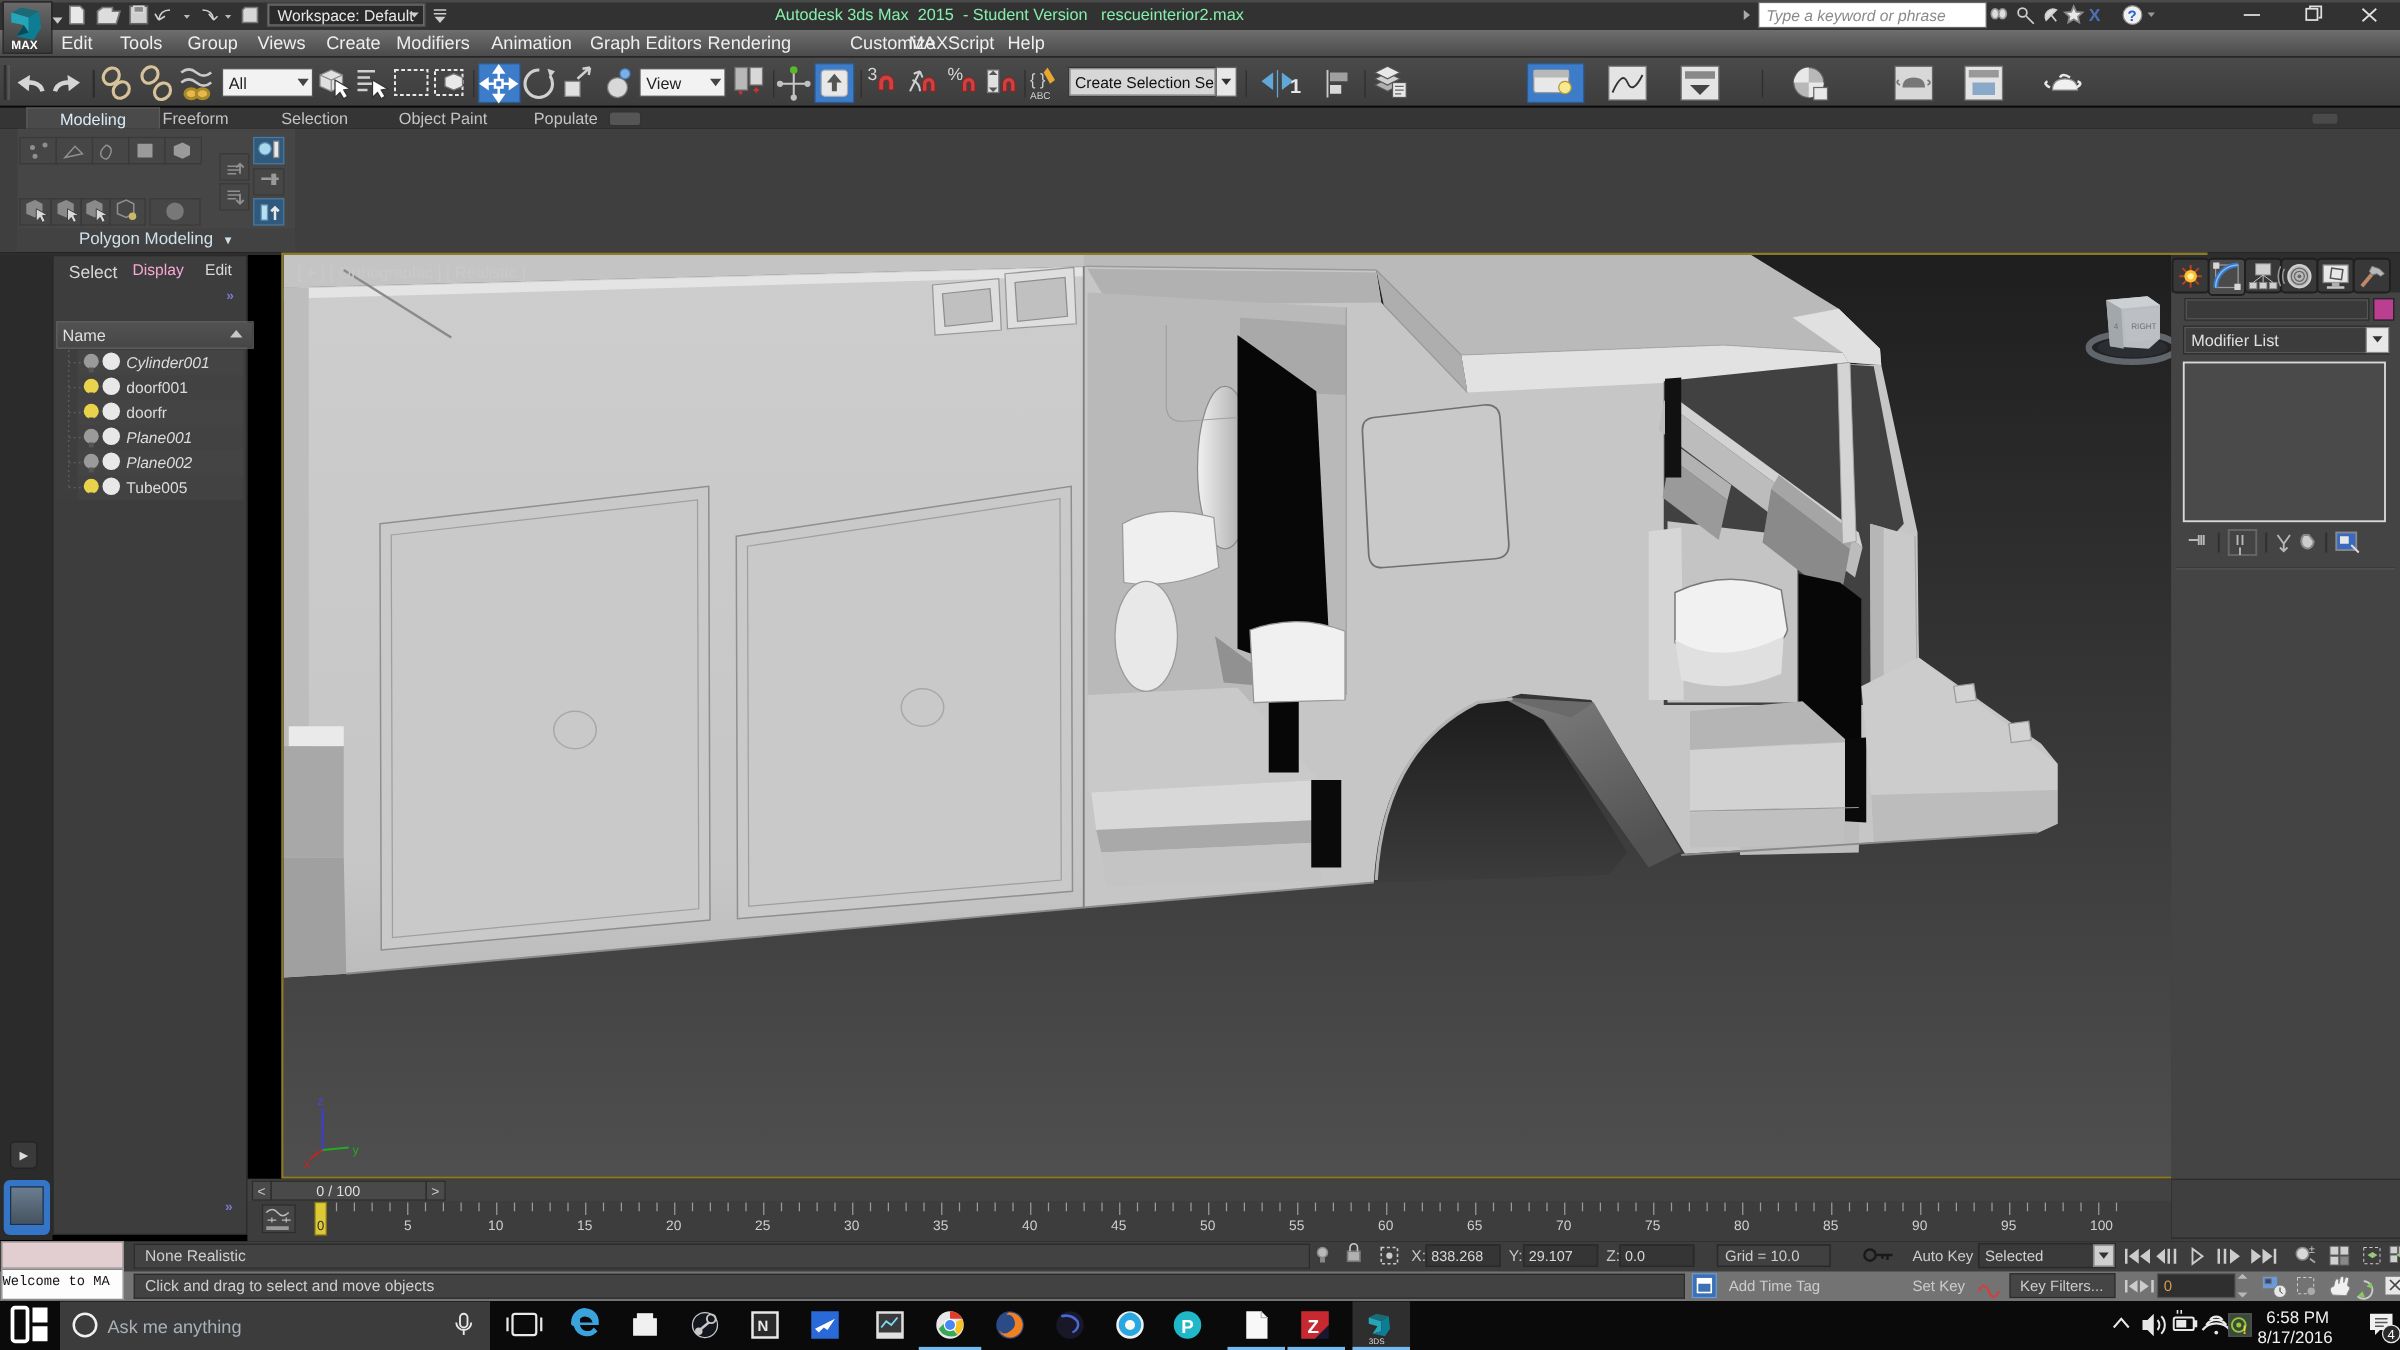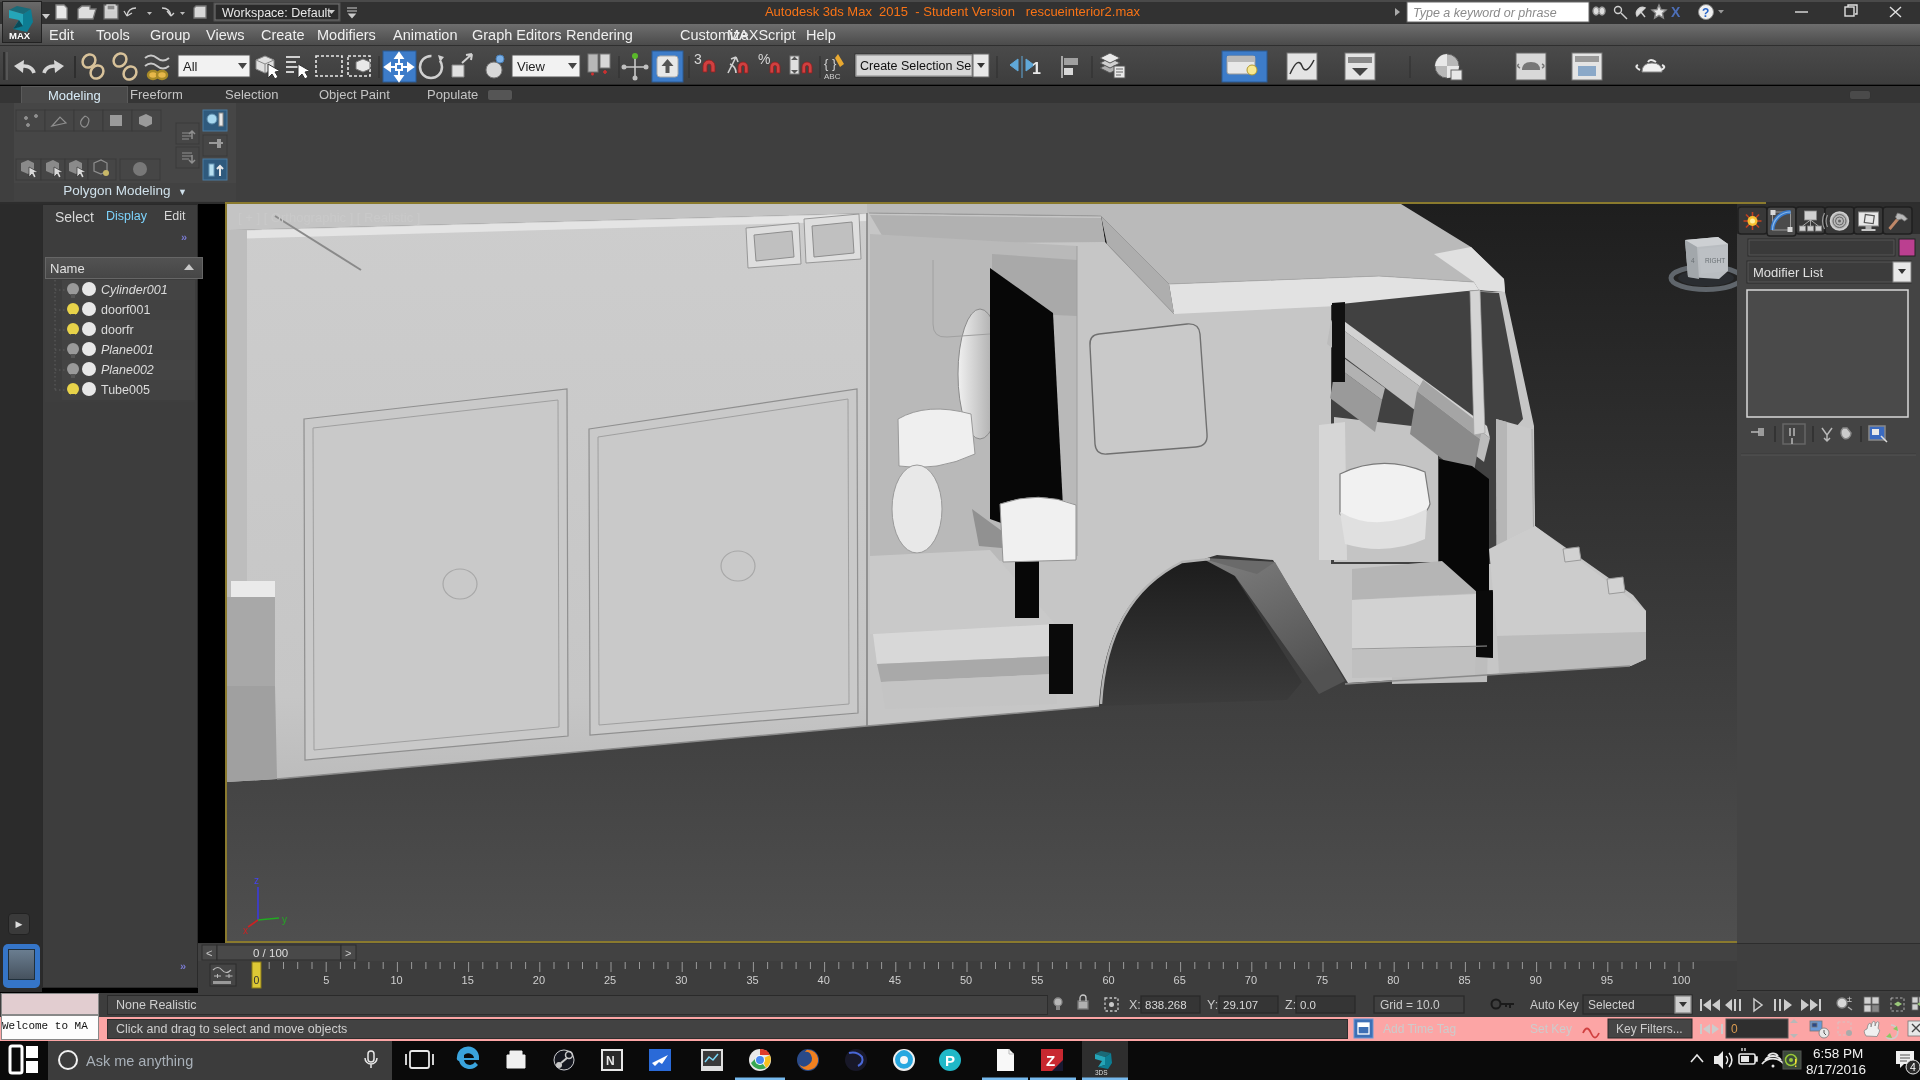--- a/index.html
+++ b/index.html
@@ -1,37 +1,37 @@
 <!DOCTYPE html>
 <html><head>
 <meta charset="utf-8">
 <style>
 * { margin:0; padding:0; box-sizing:border-box; }
 html,body { width:1920px; height:1080px; overflow:hidden; background:#000; }
 body { font-family:"Liberation Sans", sans-serif; position:relative; }
 .abs { position:absolute; }
 #titlebar { left:0; top:0; width:1920px; height:24px; background:linear-gradient(#3a3a3a,#2c2c2c); }
-#titletext { left:620px; top:4px; width:520px; height:16px; color:#f97316; font-size:13px; text-align:right; }
+#titletext { left:620px; top:4px; width:520px; height:16px; color:#86efac; font-size:13px; text-align:left; }
 #menubar { left:0; top:24px; width:1920px; height:22px; background:linear-gradient(#6e6e6e,#4b4b4b); border-bottom:1px solid #2f2f2f; }
 .menu { position:absolute; top:3px; color:#efefef; font-size:14.5px; }
 #toolbar { left:0; top:46px; width:1920px; height:39px; background:linear-gradient(#4a4a4a,#3d3d3d); border-bottom:1px solid #2a2a2a; }
 #ribbontabs { left:0; top:86px; width:1920px; height:17px; background:#353535; }
 .rtab { position:absolute; top:0px; height:17px; color:#c4c4c4; font-size:13px; padding:1px 26px; }
 .rtab.active { background:#4a4a4a; color:#d8ecf8; border:1px solid #5a5a5a; border-bottom:none; }
 #ribbon { left:0; top:103px; width:1920px; height:99px; background:#3f3f3f; }
 #ribbonpanel { left:14px; top:0px; width:222px; height:98px; background:#464646; }
 #polylabel { left:14px; top:80px; width:222px; height:18px; background:#424242; color:#cfe0ea; font-size:13.5px; text-align:center; }
 #gap1 { left:0; top:202px; width:1920px; height:2px; background:#2d2d2d; }
 #leftdock { left:0; top:204px; width:42px; height:788px; background:#2b2b2b; }
 #sceneexp { left:42px; top:204px; width:156px; height:784px; background:#3d3d3d; border:1px solid #2a2a2a; }
 #viewport { left:196px; top:202px; width:1541px; height:741px; border:2px solid #8a7a2e; background:linear-gradient(#1e1e1e,#4f4f4f);margin-left:29px; }
 #cmdpanel { left:1737px; top:204px; width:183px; height:740px; background:#444444; }
 #timeline { left:198px; top:943px; width:1539px; height:50px; background:#3d3d3d; }
 #statusrow1 { left:0; top:993px; width:1920px; height:24px; background:#3d3d3d; }
-#statusrow2 { left:0; top:1017px; width:1920px; height:24px; background:#fca5a5; }
+#statusrow2 { left:0; top:1017px; width:1920px; height:24px; background:#737373; }
 #taskbar { left:0; top:1041px; width:1920px; height:39px; background:#060606; }
 .fld { position:absolute; background:#424242; border:1px solid #2d2d2d; border-top-color:#2a2a2a; color:#cfcfcf; font-size:12.5px; }
 </style>
 </head>
 <body>
 <div class="abs" id="titlebar">
 <svg width="1920" height="24" xmlns="http://www.w3.org/2000/svg">
 <rect x="0" y="0" width="1920" height="24" fill="#323232"></rect>
 <rect x="0" y="0" width="1920" height="2" fill="#4a4a4a"></rect>
 
@@ -311,21 +311,21 @@
 </div>
 <div class="abs" id="gap1"></div>
 <div class="abs" id="leftdock">
 <div class="abs" style="left:8px;top:709px;width:22px;height:22px;background:#3a3a3a;border-radius:4px;border:1px solid #222;color:#ddd;font-size:9px;text-align:center;line-height:21px">▶</div>
 <div class="abs" style="left:3px;top:740px;width:37px;height:44px;background:#3575c8;border-radius:5px">
 <div class="abs" style="left:5px;top:5px;width:27px;height:31px;background:linear-gradient(#6a7d90,#46525e);border:1px solid #20303c"></div>
 </div>
 </div>
 <div class="abs" id="sceneexp">
 <span class="abs" style="left:12px;top:4px;color:#d8d8d8;font-size:14px">Select</span>
-<span class="abs" style="left:63px;top:4px;color:#7dd3fc;font-size:12.5px">Display</span>
+<span class="abs" style="left:63px;top:4px;color:#f9a8d4;font-size:12.5px">Display</span>
 <span class="abs" style="left:121px;top:4px;color:#d8d8d8;font-size:12.5px">Edit</span>
 <span class="abs" style="left:138px;top:26px;color:#7a7ad0;font-size:11px;font-weight:bold">»</span>
 <div class="abs" style="left:2px;top:52px;width:158px;height:22px;background:linear-gradient(#525252,#464646);border:1px solid #666;color:#e0e0e0;font-size:13px;padding:3px 0 0 4px">Name
 <span class="abs" style="right:8px;top:6px;width:0;height:0;border-left:5px solid transparent;border-right:5px solid transparent;border-bottom:6px solid #c8c8c8"></span>
 </div>
 <div id="rows" class="abs" style="left:2px;top:75px;width:150px">
 <svg width="150" height="122" xmlns="http://www.w3.org/2000/svg">
 <g font-family="Liberation Sans, sans-serif" font-size="12.5" fill="#dcdcdc">
 <rect x="0" y="0" width="150" height="122" fill="#3e3e3e"></rect>
 <rect x="17" y="0" width="133" height="20" fill="#444444"></rect>

